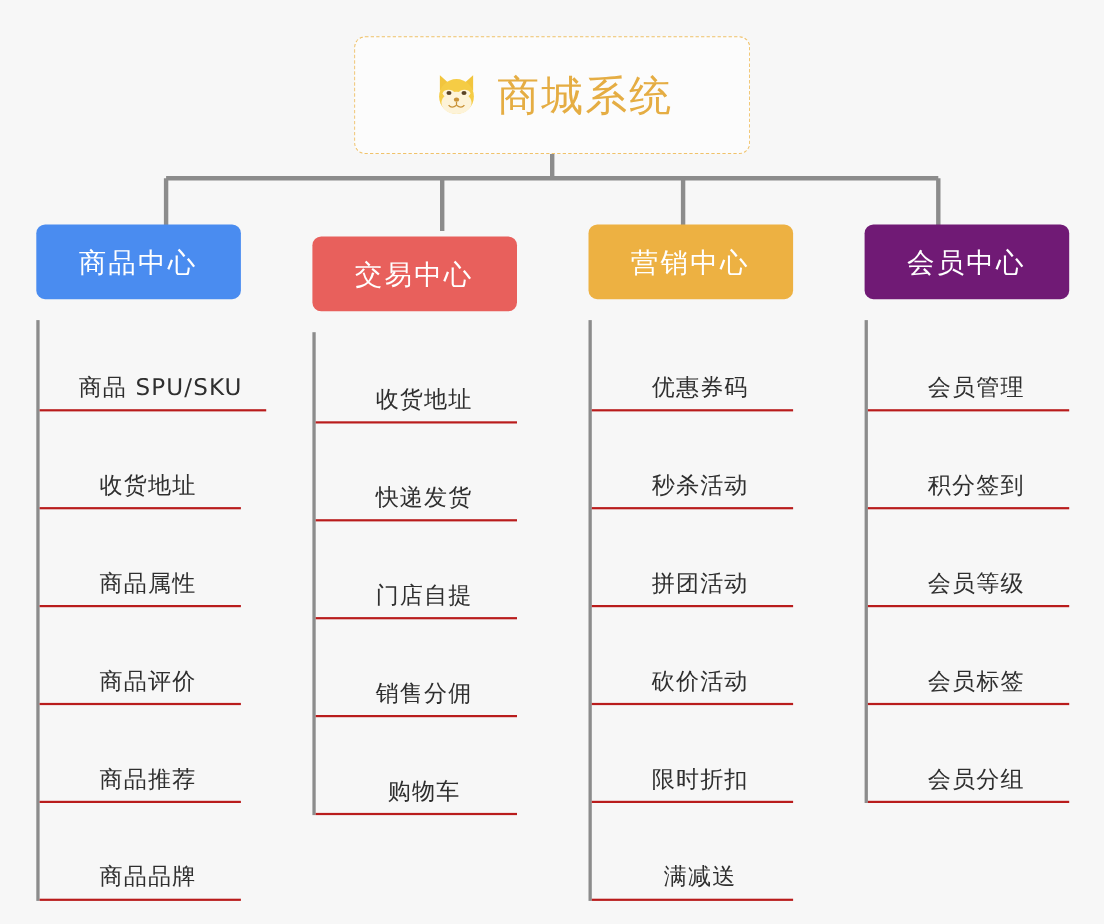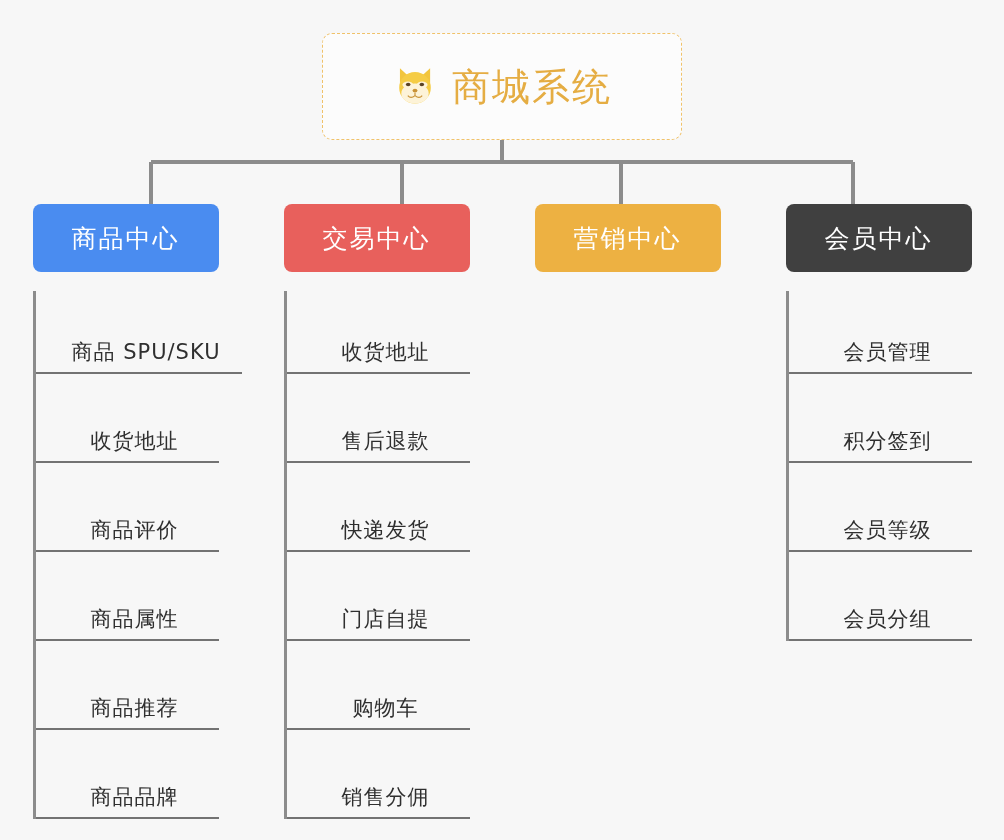--- a/index.html
+++ b/index.html
@@ -90,21 +90,21 @@
   }
   .col-body {
     margin-top: 19px;
     width: 186px;
     border-left: 3px solid #8c8c8c;
     box-sizing: border-box;
   }
   .leaf {
     height: 89px;
     box-sizing: border-box;
-    border-bottom: 2px solid #737373;
+    border-bottom: 2px solid #b91c1c;
     display: flex;
     align-items: flex-end;
     justify-content: center;
     padding-bottom: 6px;
     padding-left: 17px;
     padding-right: 2px;
     text-align: right;
   }
   .leaf-label {
     font-size: 21px;
@@ -172,79 +172,99 @@
       <span>商品中心</span>
     </div>
     <div class="col-body" style="border-left-color: rgb(140, 140, 140);">
       <div class="leaf wide">
           <span class="leaf-label">商品 SPU/SKU</span>
         </div>
       <div class="leaf">
           <span class="leaf-label">收货地址</span>
         </div>
       <div class="leaf">
+          <span class="leaf-label">商品属性</span>
+        </div>
+      <div class="leaf">
           <span class="leaf-label">商品评价</span>
         </div>
       <div class="leaf">
-          <span class="leaf-label">商品属性</span>
-        </div>
-      <div class="leaf">
           <span class="leaf-label">商品推荐</span>
         </div>
       <div class="leaf">
           <span class="leaf-label">商品品牌</span>
         </div>
     </div>
   </div>
 
   <div class="column">
-    <div class="col-head" style="background: rgb(232, 96, 92);">
+    <div class="col-head" style="background: rgb(232, 96, 92); margin-top: 11px;">
       <span>交易中心</span>
     </div>
     <div class="col-body" style="border-left-color: rgb(140, 140, 140);">
       <div class="leaf">
           <span class="leaf-label">收货地址</span>
         </div>
       <div class="leaf">
-          <span class="leaf-label">售后退款</span>
-        </div>
-      <div class="leaf">
           <span class="leaf-label">快递发货</span>
         </div>
       <div class="leaf">
           <span class="leaf-label">门店自提</span>
         </div>
       <div class="leaf">
+          <span class="leaf-label">销售分佣</span>
+        </div>
+      <div class="leaf">
           <span class="leaf-label">购物车</span>
-        </div>
-      <div class="leaf">
-          <span class="leaf-label">销售分佣</span>
         </div>
     </div>
   </div>
 
   <div class="column">
     <div class="col-head" style="background: rgb(237, 177, 66);">
       <span>营销中心</span>
     </div>
-  </div>
-
-  <div class="column">
-    <div class="col-head" style="background: #404040;">
+    <div class="col-body" style="border-left-color: rgb(140, 140, 140);">
+      <div class="leaf">
+          <span class="leaf-label">优惠券码</span>
+        </div>
+      <div class="leaf">
+          <span class="leaf-label">秒杀活动</span>
+        </div>
+      <div class="leaf">
+          <span class="leaf-label">拼团活动</span>
+        </div>
+      <div class="leaf">
+          <span class="leaf-label">砍价活动</span>
+        </div>
+      <div class="leaf">
+          <span class="leaf-label">限时折扣</span>
+        </div>
+      <div class="leaf">
+          <span class="leaf-label">满减送</span>
+        </div>
+    </div>
+  </div>
+
+  <div class="column">
+    <div class="col-head" style="background: #701a75;">
       <span>会员中心</span>
     </div>
     <div class="col-body" style="border-left-color: rgb(140, 140, 140);">
       <div class="leaf">
           <span class="leaf-label">会员管理</span>
         </div>
       <div class="leaf">
           <span class="leaf-label">积分签到</span>
         </div>
       <div class="leaf">
           <span class="leaf-label">会员等级</span>
         </div>
       <div class="leaf">
+          <span class="leaf-label">会员标签</span>
+        </div>
+      <div class="leaf">
           <span class="leaf-label">会员分组</span>
         </div>
     </div>
   </div>
 
 </div>
 
 </body></html>

